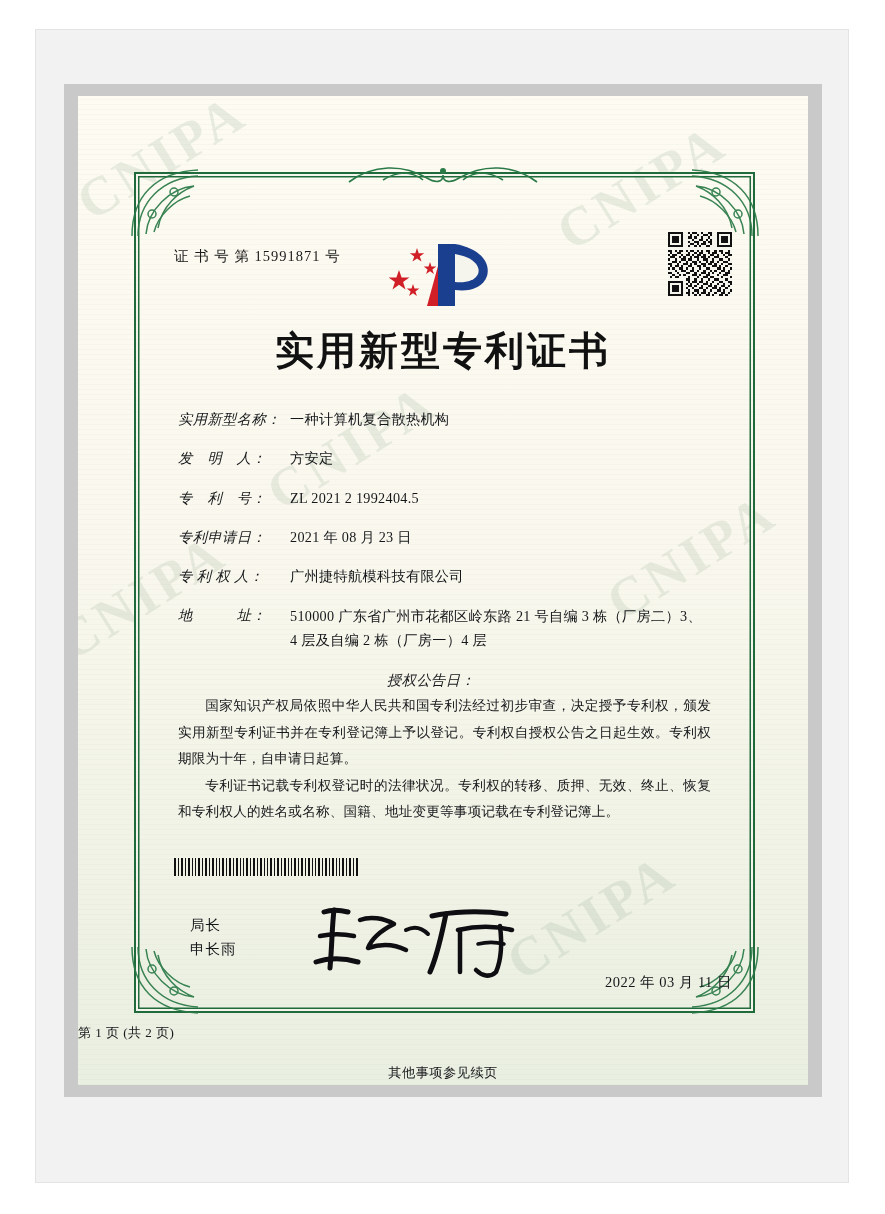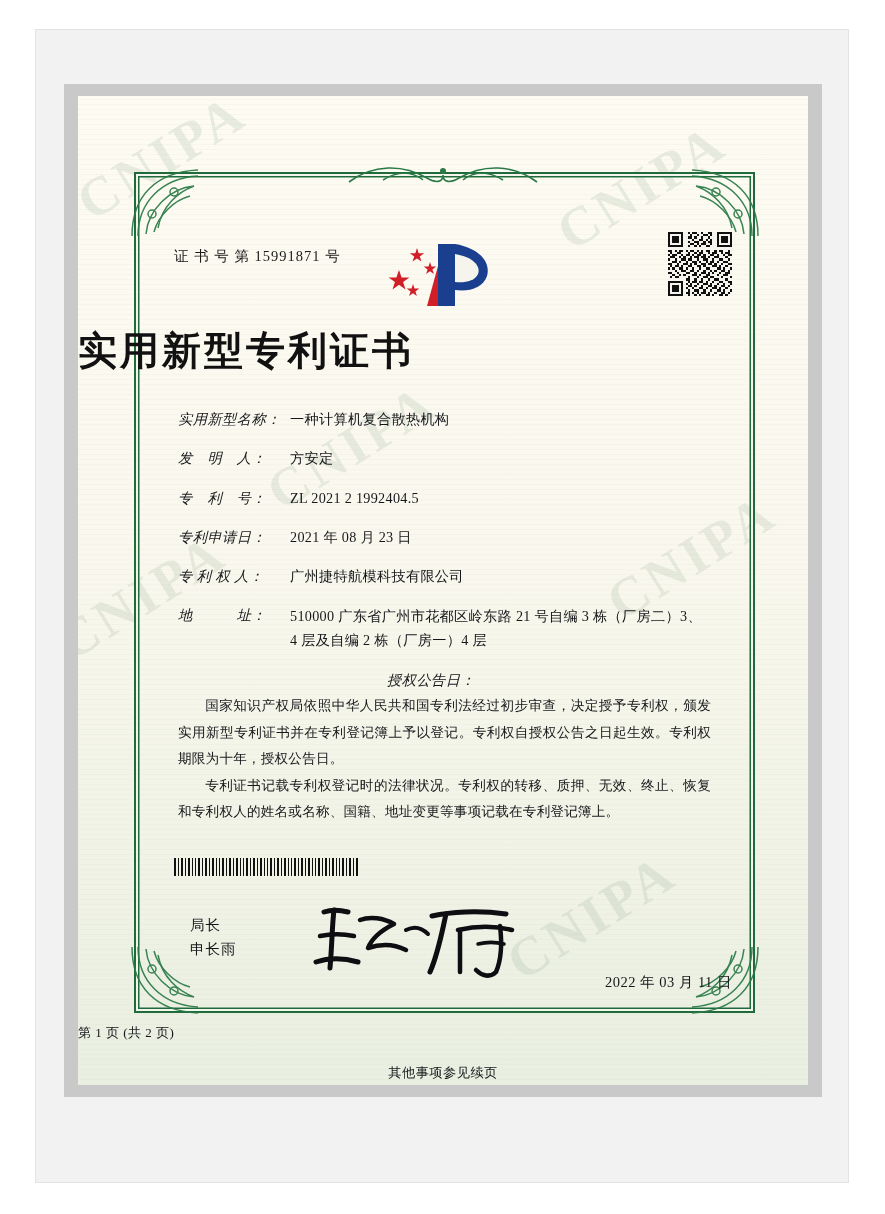--- a/index.html
+++ b/index.html
@@ -129,21 +129,21 @@
     top: 140px;
     transform: translateX(-50%);
     width: 120px;
     height: 78px;
   }
   .title {
     position: absolute;
     left: 0;
     right: 0;
     top: 228px;
-    text-align: left;
+    text-align: center;
     font-size: 39px;
     font-weight: bold;
     letter-spacing: 3px;
     color: #111;
     font-family: Liberation Sans, sans-serif;
   }
 
   
   .fields {
     position: absolute;
@@ -589,21 +589,21 @@
       <div class="row addr">
         <span class="lbl">地　　　址：</span>
         <span class="val">510000  广东省广州市花都区岭东路 21 号自编 3 栋（厂房二）3、4 层及自编 2 栋（厂房一）4 层</span>
       </div>
       <div class="row pub">
         <span class="lbl">授权公告日：</span>
       </div>
     </div>
 
     <div class="paras">
-      <p>国家知识产权局依照中华人民共和国专利法经过初步审查，决定授予专利权，颁发实用新型专利证书并在专利登记簿上予以登记。专利权自授权公告之日起生效。专利权期限为十年，授权公告日。</p>
+      <p>国家知识产权局依照中华人民共和国专利法经过初步审查，决定授予专利权，颁发实用新型专利证书并在专利登记簿上予以登记。专利权自授权公告之日起生效。专利权期限为十年，自申请日起算。</p>
       <p>专利证书记载专利权登记时的法律状况。专利权的转移、质押、无效、终止、恢复和专利权人的姓名或名称、国籍、地址变更等事项记载在专利登记簿上。</p>
     </div>
 
     <svg class="barcode" viewBox="0 0 190 18" shape-rendering="crispEdges">
       <g fill="#111">
         <rect x="0" y="0" width="2" height="18"></rect>
           <rect x="4" y="0" width="1" height="18"></rect>
         <rect x="7" y="0" width="2" height="18"></rect>
           <rect x="11" y="0" width="1" height="18"></rect>
         <rect x="14" y="0" width="2" height="18"></rect>

